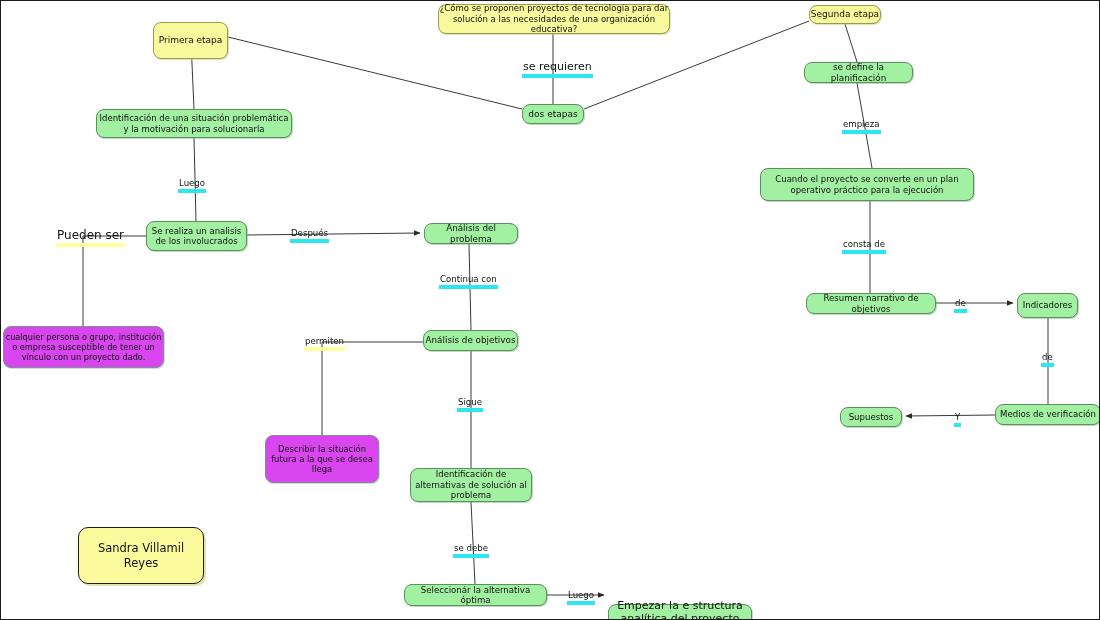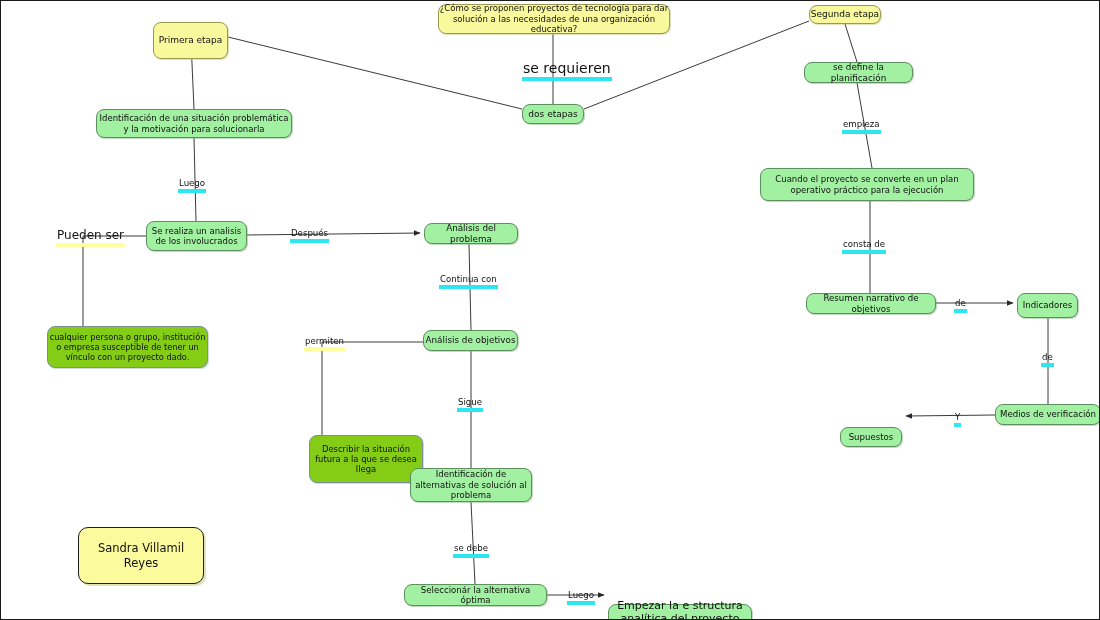--- a/index.html
+++ b/index.html
@@ -42,24 +42,23 @@
     background: #a2f0a2;
     border: 1px solid #5e8f5e;
     box-shadow: 1px 1px 0 rgba(120,170,120,0.45);
   }
   .node-yellow {
     background: #f8f89d;
     border: 1px solid #9a9a4e;
     box-shadow: 1px 1px 0 rgba(190,190,120,0.45);
   }
   .node-bluegray {
-    background: #84cc16;
+    background: #d946ef;
     border: 1px solid #7d8f96;
     box-shadow: 1px 1px 0 rgba(150,170,180,0.45);
-    margin-left: 44px;
   }
   .node-signature {
     background: #fbfb9e;
     border: 1.5px solid #1d1d1d;
     border-radius: 10px;
     box-shadow: 2px 2px 0 rgba(200,200,130,0.55);
   }
   .lbl {
     position: absolute;
     color: #111111;
@@ -118,25 +117,25 @@
       <div class="node node-green" style="left: 422px; top: 329px; width: 95px; height: 21px; font-size: 8.8px;">Análisis de objetivos</div>
       <div class="node node-bluegray" style="left: 264px; top: 434px; width: 114px; height: 48px; font-size: 8.4px;">Describir la situación futura a la que se desea llega</div>
       <div class="node node-green" style="left: 409px; top: 467px; width: 122px; height: 34px; font-size: 8.5px;">Identificación de alternativas de solución al problema</div>
       <div class="node node-green" style="left: 403px; top: 583px; width: 143px; height: 22px; font-size: 8.6px;">Seleccionár  la alternativa óptima</div>
       <div class="node node-green" style="left: 607px; top: 583px; width: 144px; height: 30px; font-size: 11px; margin-top: 20px;">Empezar la e structura analítica del proyecto (EAP)</div>
       <div class="node node-green" style="left: 803px; top: 61px; width: 109px; height: 21px; font-size: 8.8px;">se define la planificación</div>
       <div class="node node-green" style="left: 759px; top: 167px; width: 214px; height: 33px; font-size: 8.5px;">Cuando el proyecto se converte en un plan operativo práctico para la ejecución</div>
       <div class="node node-green" style="left: 805px; top: 292px; width: 130px; height: 21px; font-size: 8.6px;">Resumen narrativo de objetivos</div>
       <div class="node node-green" style="left: 1016px; top: 292px; width: 61px; height: 25px; font-size: 8.6px;">Indicadores</div>
       <div class="node node-green" style="left: 994px; top: 403px; width: 106px; height: 21px; font-size: 8.6px;">Medios de verificación</div>
-      <div class="node node-green" style="left: 839px; top: 406px; width: 62px; height: 20px; font-size: 8.6px; margin-top: 20px;">Supuestos</div>
+      <div class="node node-green" style="left: 839px; top: 406px; width: 62px; height: 20px; font-size: 8.6px;">Supuestos</div>
       <div class="node node-signature" style="left: 77px; top: 526px; width: 126px; height: 57px; font-size: 11.5px;">Sandra Villamil Reyes</div>
     </div>
   <div id="label-layer">
-      <span class="lbl lbl-cyan" style="left: 521px; top: 60px; font-size: 14px;">se requieren</span>
+      <span class="lbl lbl-cyan" style="left: 521px; top: 60px; font-size: 11px;">se requieren</span>
       <span class="lbl lbl-cyan" style="left: 177px; top: 178px; font-size: 8.6px;">Luego</span>
       <span class="lbl lbl-yellow" style="left: 55px; top: 228px; font-size: 12px;">Pueden ser</span>
       <span class="lbl lbl-cyan" style="left: 289px; top: 228px; font-size: 8.6px;">Después</span>
       <span class="lbl lbl-cyan" style="left: 438px; top: 274px; font-size: 8.6px;">Continua con</span>
       <span class="lbl lbl-yellow" style="left: 303px; top: 336px; font-size: 8.6px;">permiten</span>
       <span class="lbl lbl-cyan" style="left: 456px; top: 397px; font-size: 8.6px;">Sigue</span>
       <span class="lbl lbl-cyan" style="left: 452px; top: 543px; font-size: 8.6px;">se debe</span>
       <span class="lbl lbl-cyan" style="left: 566px; top: 590px; font-size: 8.6px;">Luego</span>
       <span class="lbl lbl-cyan" style="left: 841px; top: 119px; font-size: 8.6px;">empieza</span>
       <span class="lbl lbl-cyan" style="left: 841px; top: 239px; font-size: 8.6px;">consta de</span>

